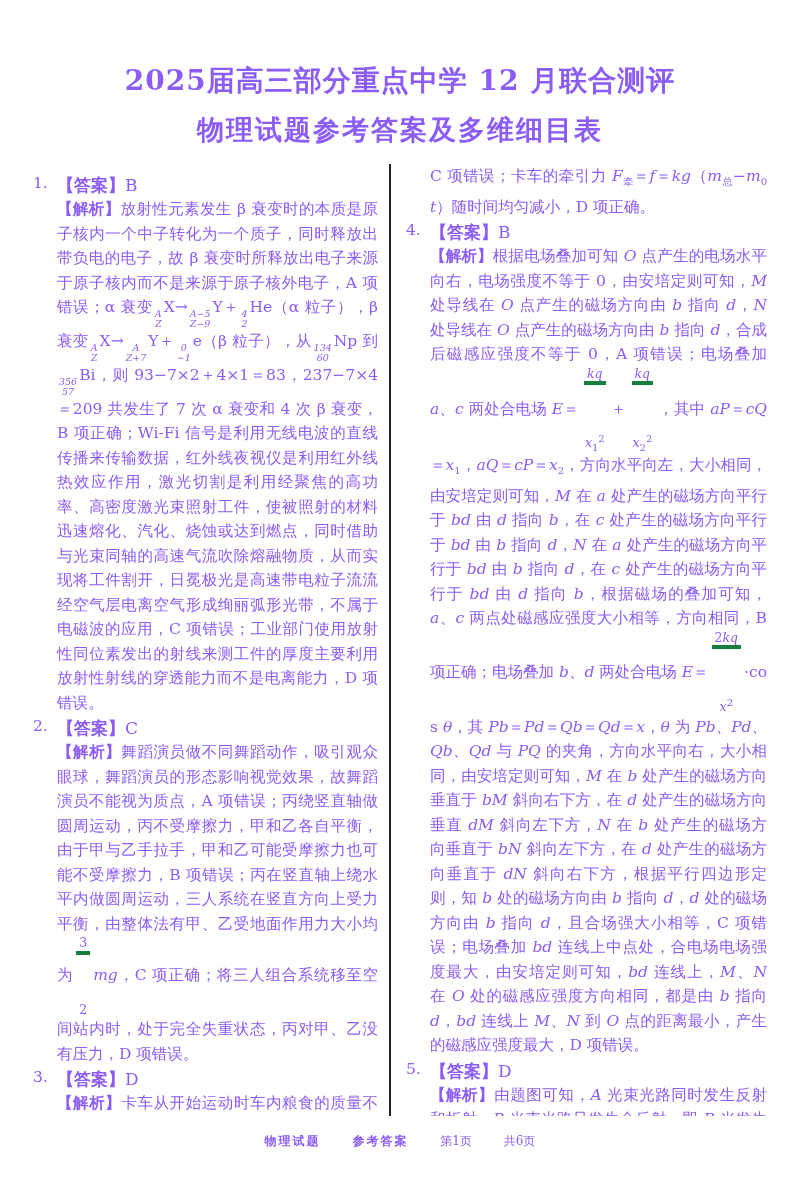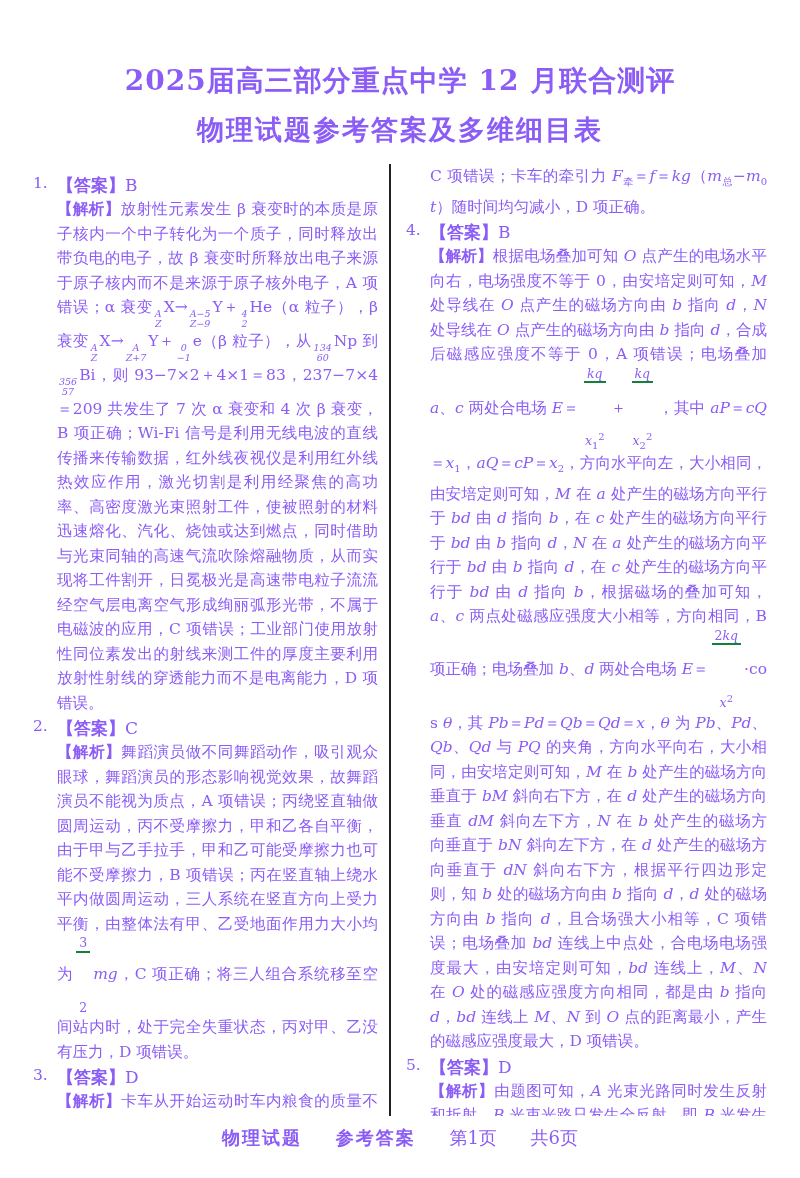--- a/index.html
+++ b/index.html
@@ -36,30 +36,30 @@
   }
   .cont { padding-left:24px; }
   .body b, .head b { font-weight:bold; }
   .body i, .cont i { font-family:"DejaVu Serif","Liberation Serif",serif; }
   sub { font-size:10px; }
   sup { font-size:10px; }
   .frac {
     display:inline-flex; flex-direction:column; align-items:center;
     vertical-align:middle; margin:0 3px; font-size:12.5px; line-height:1.15;
   }
-  .frac > span:first-child { border-bottom:2px solid #15803d; padding:0 3px; }
+  .frac > span:first-child { border-bottom:4px solid #15803d; padding:0 3px; }
   .frac > span:last-child { padding:0 3px;margin-top:48px; }
   .nuc {
     display:inline-flex; flex-direction:column; align-items:center;
     vertical-align:-5px; margin:0 2px; font-size:9.5px; line-height:1.05;
     font-style:italic;
   }
   .footer {
     position:absolute; left:0; bottom:28px; width:100%;
-    text-align:center; font-size:18px;
+    text-align:center; font-size:12px;
   }
   .footer .seg { margin:0 14px; }
   .footer .bold { font-weight:bold; letter-spacing:2px; }
 </style>
 </head>
 <body>
 
 <div class="page">
 
   <div class="titles">

